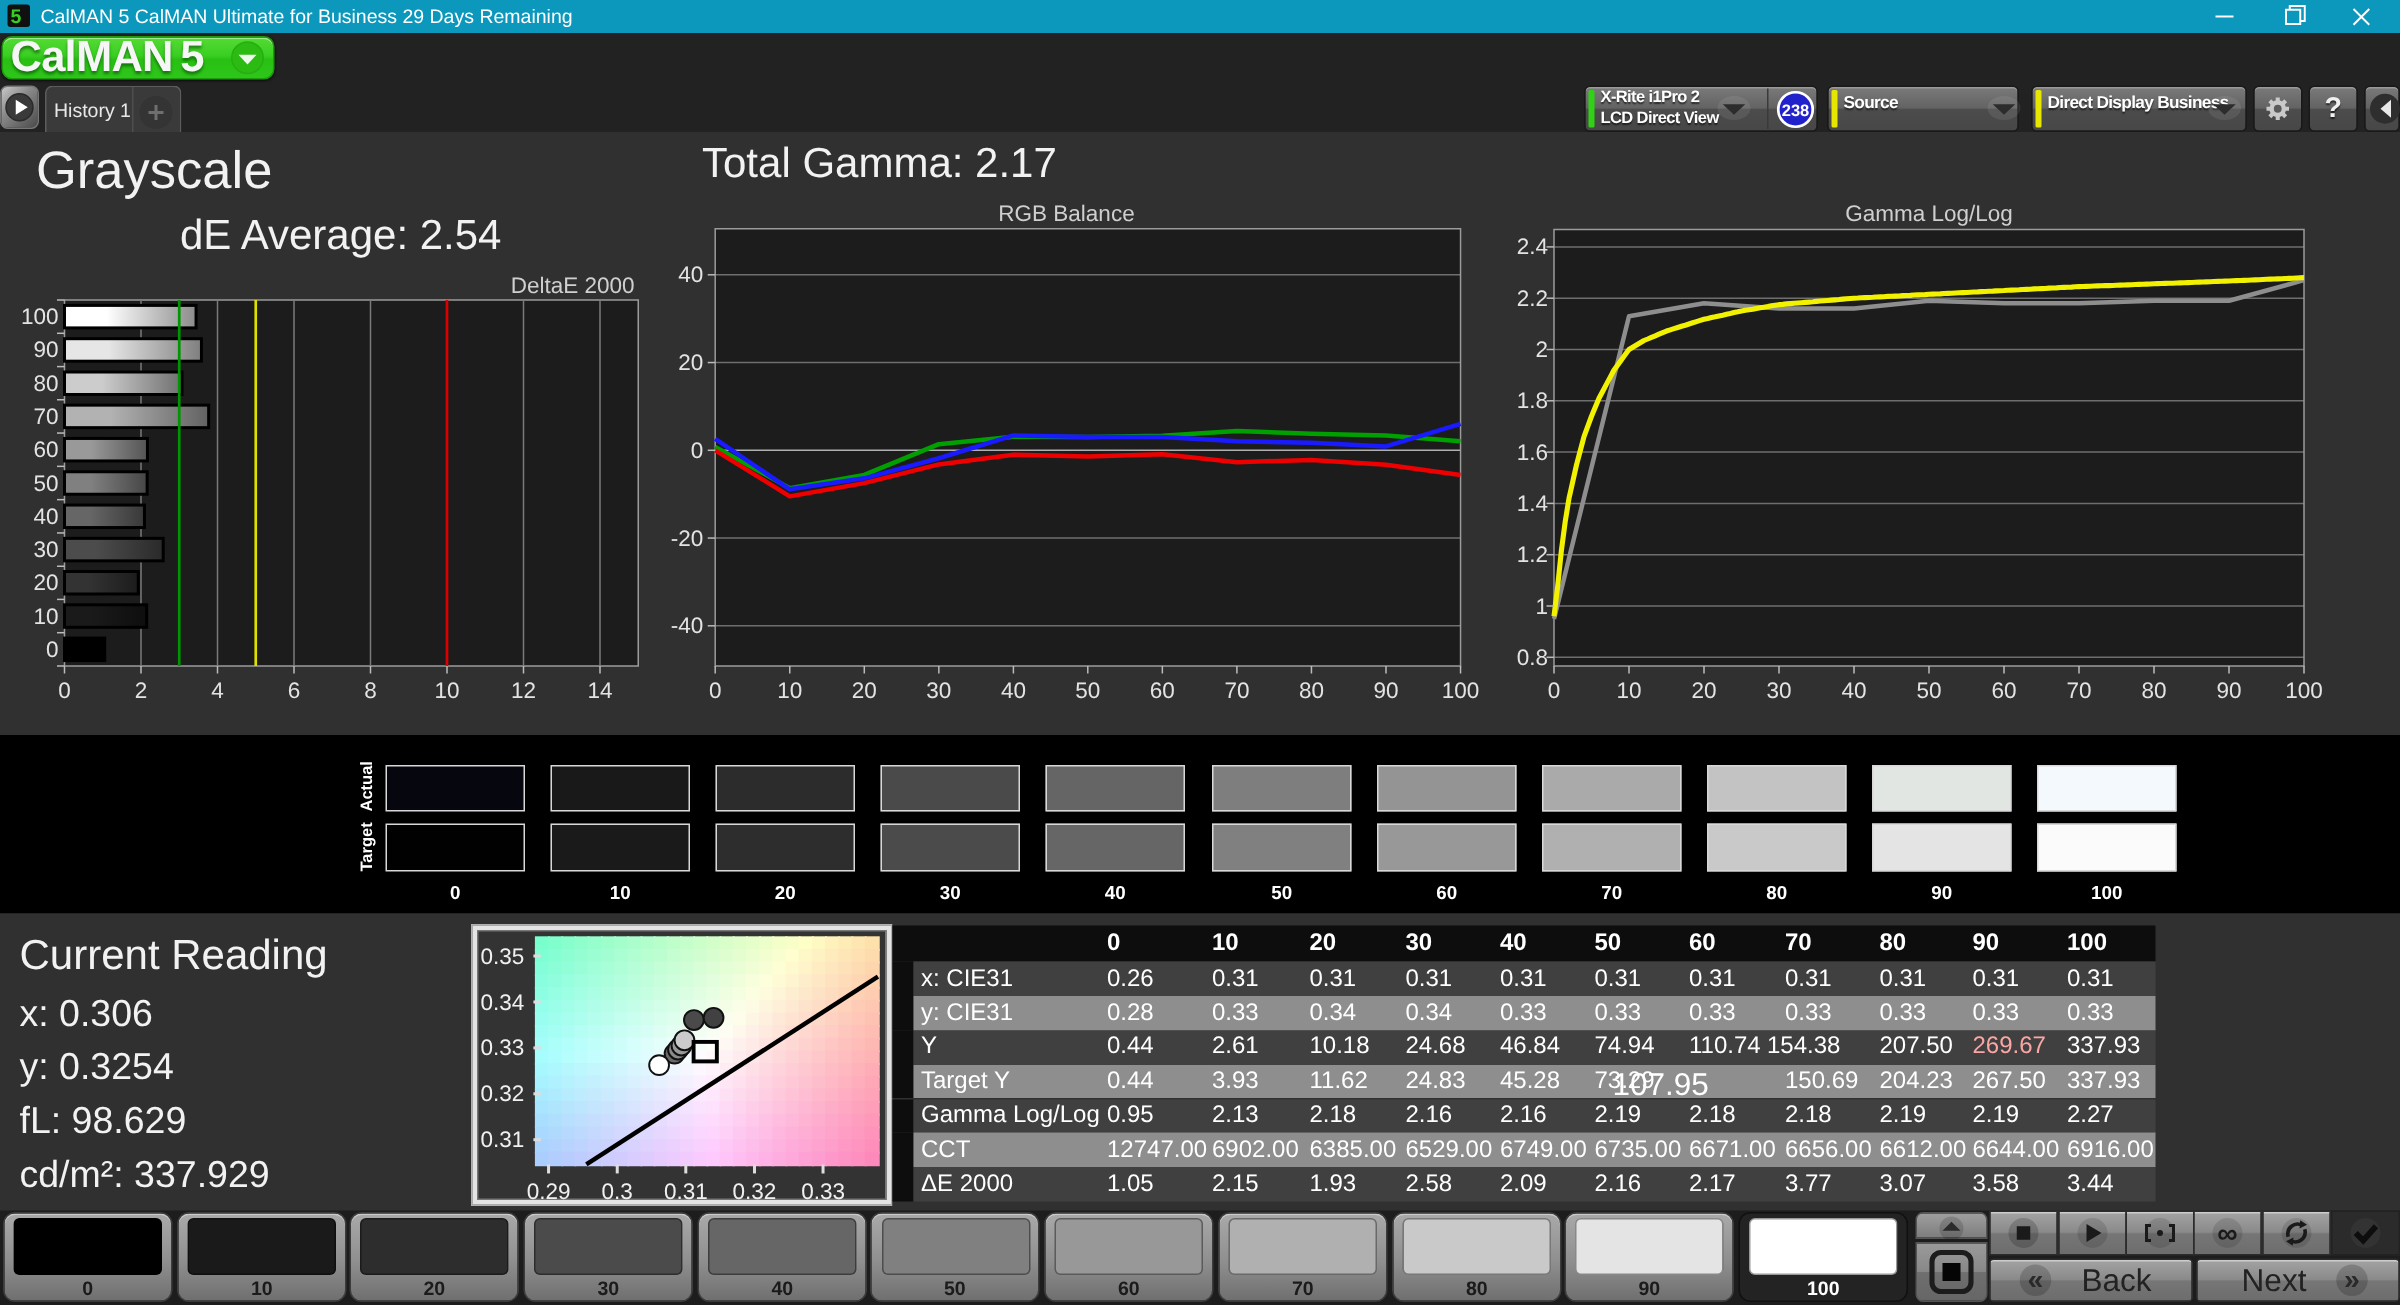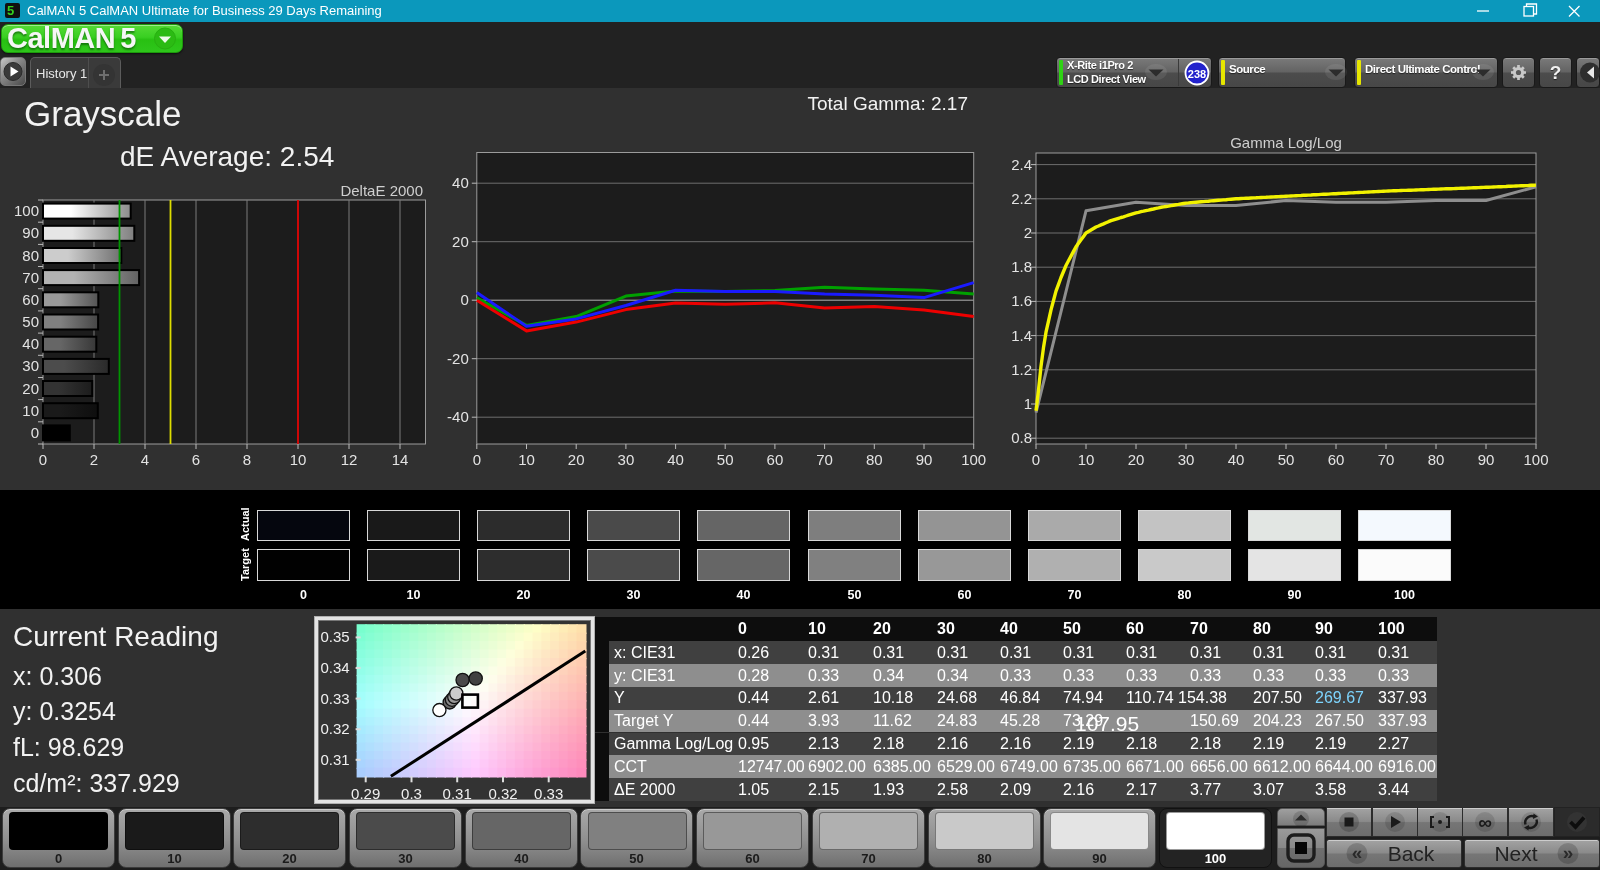--- a/index.html
+++ b/index.html
@@ -60,21 +60,21 @@
 background:linear-gradient(180deg,#7a7a7a 0%,#636363 48%,#4c4c4c 52%,#474747 100%);box-shadow:inset 0 1px 0 rgba(255,255,255,0.25)"></div>
     <div class="abs" style="left:1221px;top:60px;width:4px;height:25px;background:#e6e600;border-radius:1px"></div>
     <div class="abs" style="left:1229px;top:63px;color:#fff;font-size:11.5px;letter-spacing:-0.45px;font-weight:bold;text-shadow:0 1px 1px rgba(0,0,0,0.6)">Source</div>
 <svg class="abs" style="left:1324px;top:64px" width="24" height="17">
       <ellipse cx="12" cy="8" rx="11" ry="8" fill="rgba(255,255,255,0.08)"></ellipse>
       <path d="M4.5 5.5 h15 l-7.5 7 z" fill="#2c2c2c"></path>
     </svg>
 <div class="abs" style="left:1354px;top:57px;width:144px;height:31px;border-radius:4px;border:1px solid #191919;
 background:linear-gradient(180deg,#7a7a7a 0%,#636363 48%,#4c4c4c 52%,#474747 100%);box-shadow:inset 0 1px 0 rgba(255,255,255,0.25)"></div>
     <div class="abs" style="left:1357px;top:60px;width:4px;height:25px;background:#e6e600;border-radius:1px"></div>
-    <div class="abs" style="left:1365px;top:63px;color:#fff;font-size:11.5px;letter-spacing:-0.45px;font-weight:bold;text-shadow:0 1px 1px rgba(0,0,0,0.6)">Direct Ultimate Control</div>
+    <div class="abs" style="left:1365px;top:63px;color:#fff;font-size:11.5px;letter-spacing:-0.45px;font-weight:bold;text-shadow:0 1px 1px rgba(0,0,0,0.6)">Direct Display Business</div>
 <svg class="abs" style="left:1471px;top:64px" width="24" height="17">
       <ellipse cx="12" cy="8" rx="11" ry="8" fill="rgba(255,255,255,0.08)"></ellipse>
       <path d="M4.5 5.5 h15 l-7.5 7 z" fill="#2c2c2c"></path>
     </svg>
 <div class="abs" style="left:1502px;top:57px;width:33px;height:31px;border-radius:4px;border:1px solid #191919;
 background:linear-gradient(180deg,#7a7a7a 0%,#636363 48%,#4c4c4c 52%,#474747 100%);box-shadow:inset 0 1px 0 rgba(255,255,255,0.25)"></div>
 <svg class="abs" style="left:1502px;top:57px" width="33" height="31">
       <g fill="#c9c9c9">
 <circle cx="16.5" cy="15.5" r="5.6"></circle>
         <g stroke="#c9c9c9" stroke-width="2.7">
@@ -91,22 +91,23 @@
 <div class="abs" style="left:1539px;top:57px;width:33px;height:31px;text-align:center;color:#f0f0f0;font-size:19px;font-weight:bold;line-height:31px;text-shadow:0 1px 1px rgba(0,0,0,0.6)">?</div>
 <div class="abs" style="left:1576px;top:57px;width:24px;height:31px;border-radius:4px;border:1px solid #191919;
 background:linear-gradient(180deg,#7a7a7a 0%,#636363 48%,#4c4c4c 52%,#474747 100%);box-shadow:inset 0 1px 0 rgba(255,255,255,0.25)"></div>
 <svg class="abs" style="left:1576px;top:57px" width="24" height="31">
 <circle cx="14" cy="15.5" r="10" fill="#2e2e2e"></circle>
       <path d="M18 9.5 l-7 6 l7 6 z" fill="#e8e8e8"></path>
     </svg>
 <div class="abs" style="left:0;top:88px;width:1600px;height:402px;background:#303030"></div>
 <div class="abs" style="left:24px;top:94px;color:#f2f2f2;font-size:35px">Grayscale</div>
 <div class="abs" style="left:120px;top:141px;color:#f2f2f2;font-size:28px">dE Average: 2.54</div>
-<div class="abs" style="left:468px;top:93px;width:500px;text-align:right;color:#f2f2f2;font-size:19px">Total Gamma: 2.17</div>
+<div class="abs" style="left:468px;top:93px;width:500px;text-align:left;color:#f2f2f2;font-size:28px">Total Gamma: 2.17</div>
 <div class="abs" style="left:23px;top:182px;width:400px;text-align:right;color:#cfcfcf;font-size:15px">DeltaE 2000</div>
+<div class="abs" style="left:461px;top:134px;width:500px;text-align:center;color:#cfcfcf;font-size:15px">RGB Balance</div>
 <div class="abs" style="left:1036px;top:134px;width:500px;text-align:center;color:#cfcfcf;font-size:15px">Gamma Log/Log</div>
 <svg class="abs" style="left:0px;top:180px" width="460" height="300">
       <rect x="43" y="20" width="382.5" height="244" fill="#1c1c1c" stroke="#9b9b9b" stroke-width="1"></rect>
       <line x1="94.0" y1="20" x2="94.0" y2="264" stroke="#7a7a7a" stroke-width="1"></line>
       <line x1="145.0" y1="20" x2="145.0" y2="264" stroke="#7a7a7a" stroke-width="1"></line>
       <line x1="196.0" y1="20" x2="196.0" y2="264" stroke="#7a7a7a" stroke-width="1"></line>
       <line x1="247.0" y1="20" x2="247.0" y2="264" stroke="#7a7a7a" stroke-width="1"></line>
       <line x1="298.0" y1="20" x2="298.0" y2="264" stroke="#7a7a7a" stroke-width="1"></line>
       <line x1="349.0" y1="20" x2="349.0" y2="264" stroke="#7a7a7a" stroke-width="1"></line>
       <line x1="400.0" y1="20" x2="400.0" y2="264" stroke="#7a7a7a" stroke-width="1"></line>
@@ -909,21 +910,21 @@
 <div class="abs" style="left:614px;top:689.4px;color:#fff;font-size:16px">Y</div>
 <div class="abs" style="left:738px;top:689.4px;color:#fff;font-size:16px">0.44</div>
 <div class="abs" style="left:808px;top:689.4px;color:#fff;font-size:16px">2.61</div>
 <div class="abs" style="left:873px;top:689.4px;color:#fff;font-size:16px">10.18</div>
 <div class="abs" style="left:937px;top:689.4px;color:#fff;font-size:16px">24.68</div>
 <div class="abs" style="left:1000px;top:689.4px;color:#fff;font-size:16px">46.84</div>
 <div class="abs" style="left:1063px;top:689.4px;color:#fff;font-size:16px">74.94</div>
 <div class="abs" style="left:1126px;top:689.4px;color:#fff;font-size:16px">110.74</div>
 <div class="abs" style="left:1178px;top:689.4px;color:#fff;font-size:16px">154.38</div>
 <div class="abs" style="left:1253px;top:689.4px;color:#fff;font-size:16px">207.50</div>
-<div class="abs" style="left:1315px;top:689.4px;color:#7dd3fc;font-size:16px">269.67</div>
+<div class="abs" style="left:1315px;top:689.4px;color:#fca5a5;font-size:16px">269.67</div>
 <div class="abs" style="left:1378px;top:689.4px;color:#fff;font-size:16px">337.93</div>
 <div class="abs" style="left:595px;top:709.7px;width:14px;height:22.8px;background:#0d0d0d"></div>
 <div class="abs" style="left:609px;top:709.7px;width:828px;height:22.8px;background:#8e8e8e"></div>
 <div class="abs" style="left:614px;top:712.2px;color:#fff;font-size:16px">Target Y</div>
 <div class="abs" style="left:738px;top:712.2px;color:#fff;font-size:16px">0.44</div>
 <div class="abs" style="left:808px;top:712.2px;color:#fff;font-size:16px">3.93</div>
 <div class="abs" style="left:873px;top:712.2px;color:#fff;font-size:16px">11.62</div>
 <div class="abs" style="left:937px;top:712.2px;color:#fff;font-size:16px">24.83</div>
 <div class="abs" style="left:1000px;top:712.2px;color:#fff;font-size:16px">45.28</div>
 <div class="abs" style="left:1063px;top:712.2px;color:#fff;font-size:16px">73.29</div>

